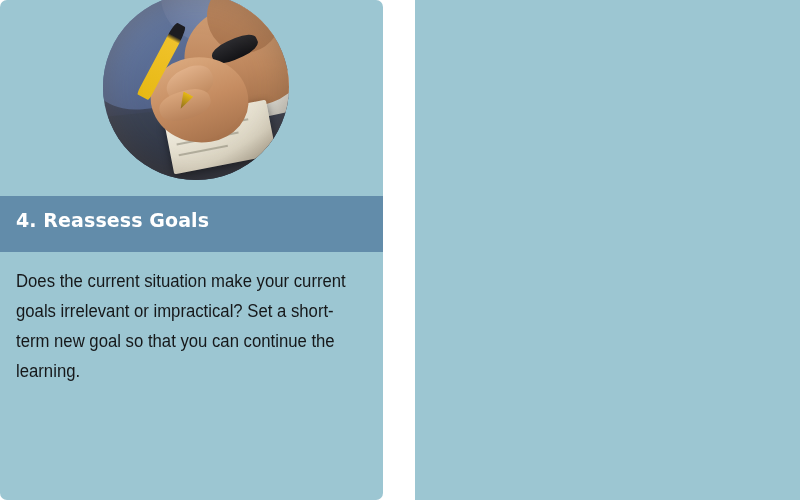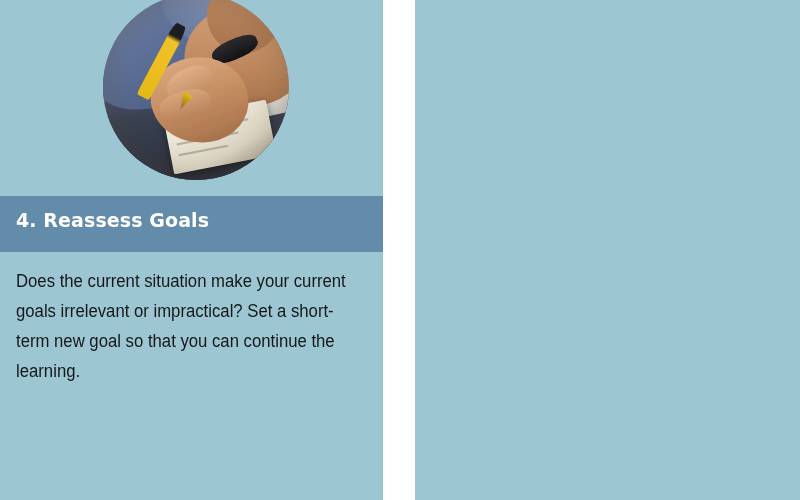--- a/index.html
+++ b/index.html
@@ -5,21 +5,21 @@
   html,body{margin:0;padding:0;}
   body{
     width:800px;height:500px;
     background:#ffffff;
     font-family:"Liberation Sans",sans-serif;
     overflow:hidden;
   }
   .board{position:relative;width:800px;height:500px;background:#fff;}
 
   .panel{position:absolute;top:0;height:500px;background:#9cc6d2;overflow:hidden;}
-  .panel-left{left:0;width:383px;}
+  .panel-left{left:0;width:383px;border-radius:7px;}
   .panel-right{left:415px;width:385px;}
 
   
   .photo-wrap{position:absolute;border-radius:50%;overflow:hidden;}
   .photo-left{left:103px;top:-6px;width:186px;height:186px;}
   .photo{position:absolute;inset:0;}
 
   
   .pl-bg{position:absolute;inset:0;background:
       linear-gradient(170deg,#6f7f99 0%,#5d6f8c 26%,#46506a 46%,#3a4154 62%,#2e3444 100%);}

